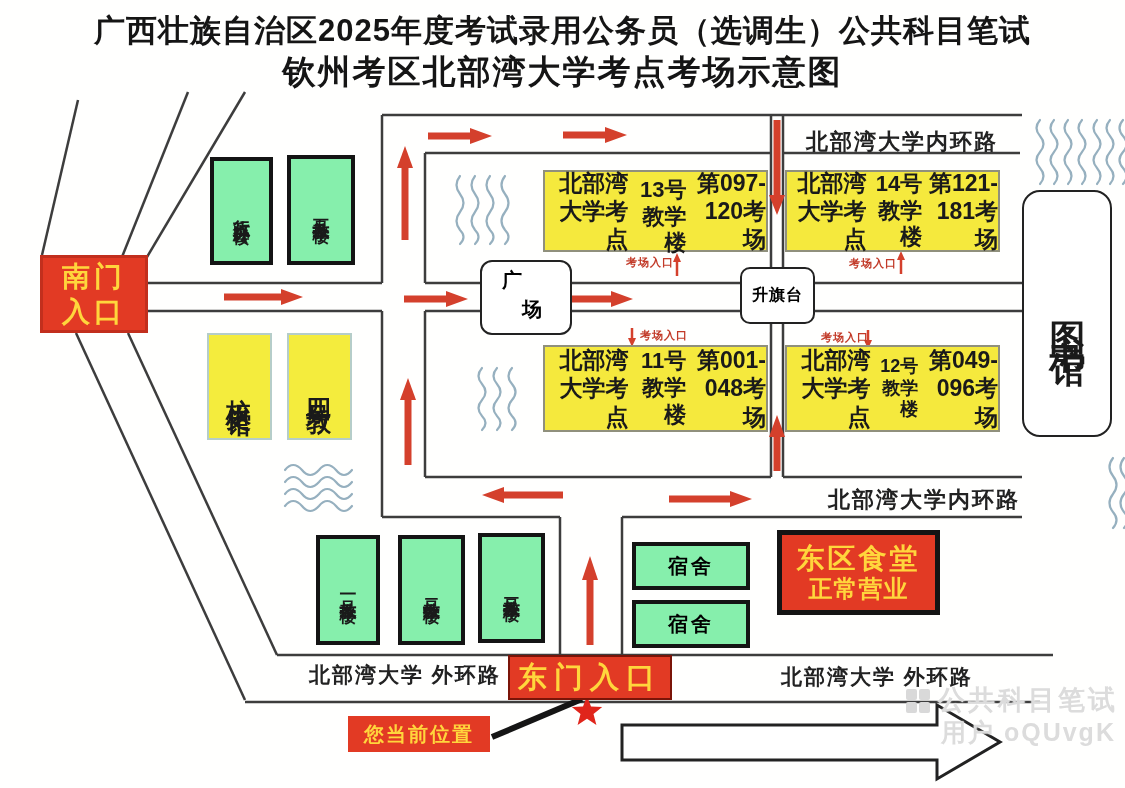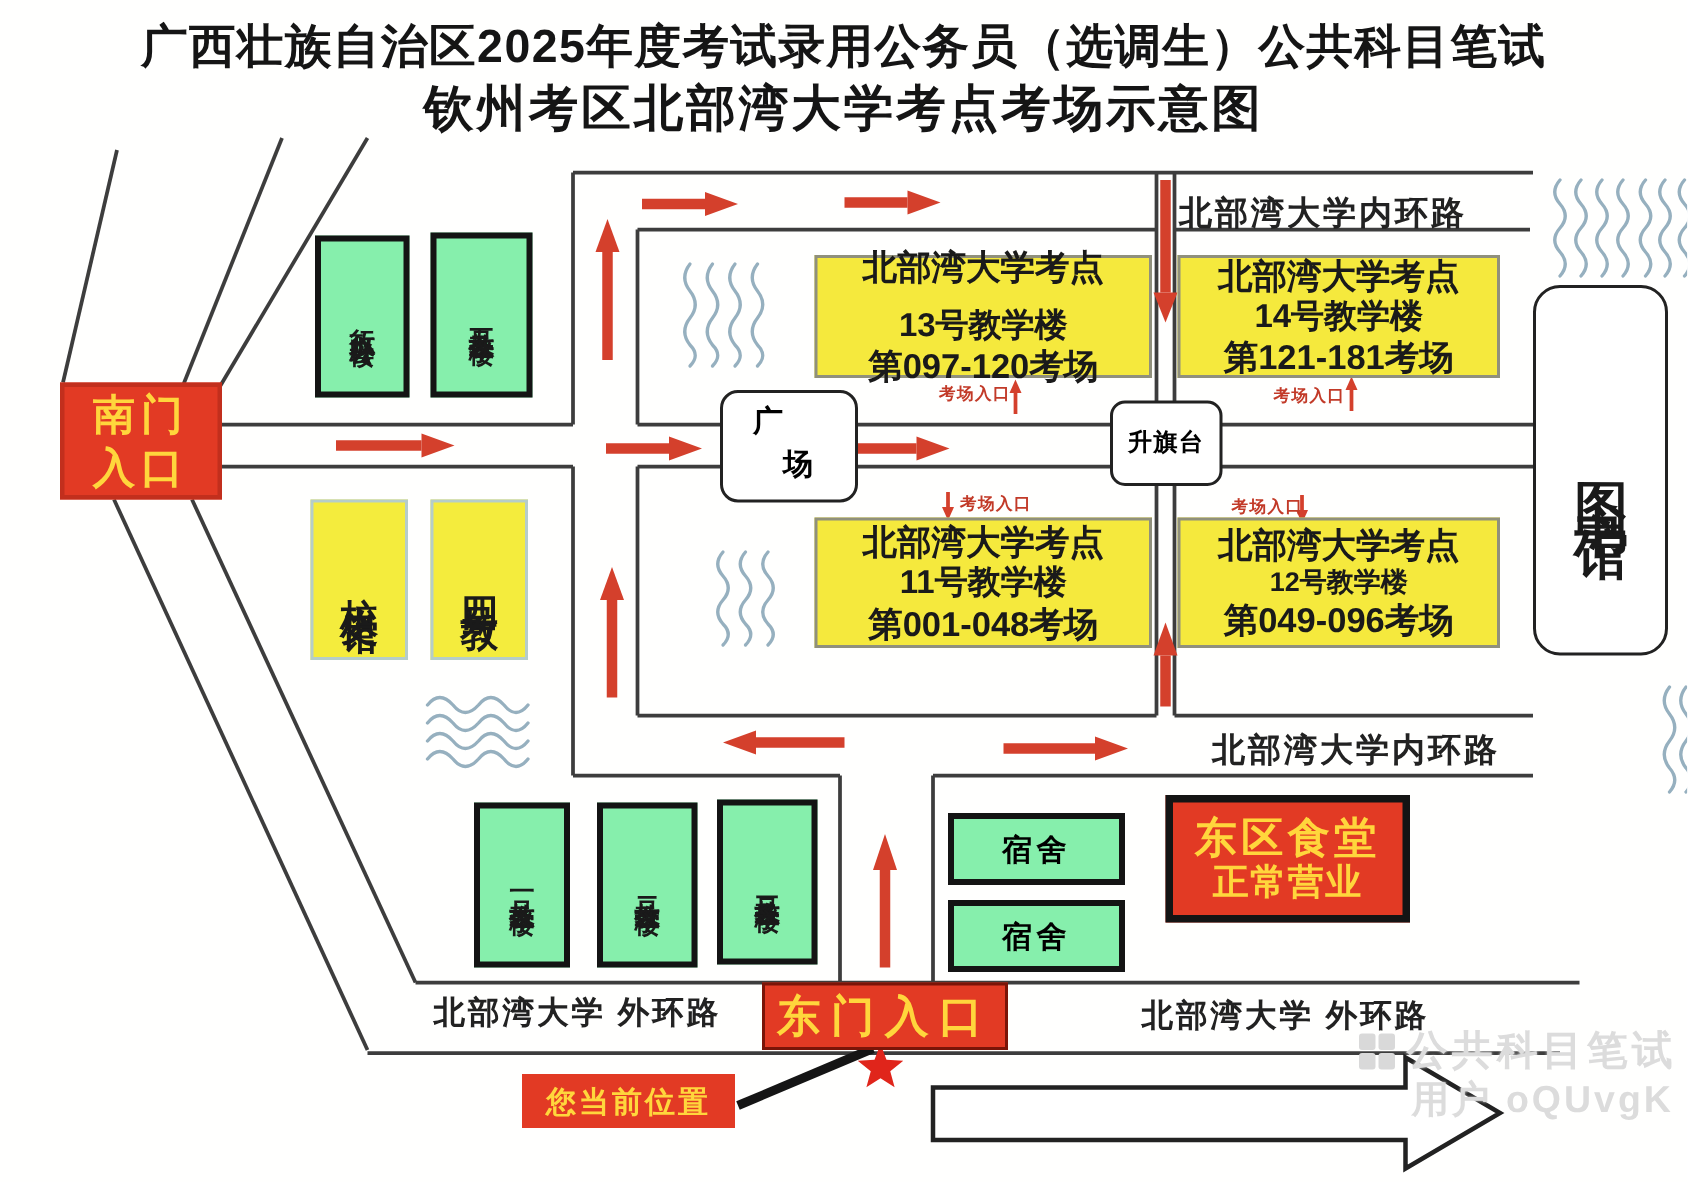--- a/index.html
+++ b/index.html
@@ -4,26 +4,26 @@
 <style>
   html,body{margin:0;padding:0;background:#ffffff;}
   #stage{position:relative;width:1125px;height:788px;background:#fffffe;overflow:hidden;
          font-family:"Liberation Sans","DejaVu Sans",sans-serif;}
   .abs{position:absolute;box-sizing:border-box;}
   .ttl{width:100%;text-align:center;font-weight:700;color:#151515;}
   svg.layer{position:absolute;left:0;top:0;z-index:1;}
   .bx{position:absolute;box-sizing:border-box;display:flex;align-items:center;justify-content:center;z-index:2;}
   .white{background:#86efac;border:4px solid #141414;}
   .yellowb{background:#f4ec3d;border:2px solid #b5cdc9;}
-  .examb{background:#f5e93d;border:2px solid #90907c;flex-direction:column;text-align:right;
+  .examb{background:#f5e93d;border:2px solid #90907c;flex-direction:row;text-align:right;
          font-weight:800;color:#1a1a1a;line-height:1.22;}
   .redb{background:#e23a24;color:#ffd63c;font-weight:800;text-align:center;}
   .round{background:#fff;border:2.5px solid #222;border-radius:12px;}
   .vtext{writing-mode:vertical-rl;text-orientation:upright;color:#1a1a1a;}
-  .roadlbl{position:absolute;z-index:2;color:#222;font-weight:700;letter-spacing:2px;white-space:nowrap;}
+  .roadlbl{position:absolute;z-index:2;color:#222;font-weight:700;letter-spacing:2px;white-space:nowrap;margin-left:20px;}
   .mini{position:absolute;z-index:2;color:#c23a28;font-weight:700;font-size:11px;letter-spacing:1px;white-space:nowrap;}
   .wm{position:absolute;z-index:4;color:#dcdcdc;font-weight:800;white-space:nowrap;
       text-shadow:0 0 2px rgba(255,255,255,.9);}
 </style>
 </head>
 <body>
 
 <div id="stage">
 
   <div class="abs ttl" style="top:10px;font-size:31px;letter-spacing:1px;">广西壮族自治区2025年度考试录用公务员（选调生）公共科目笔试</div>

